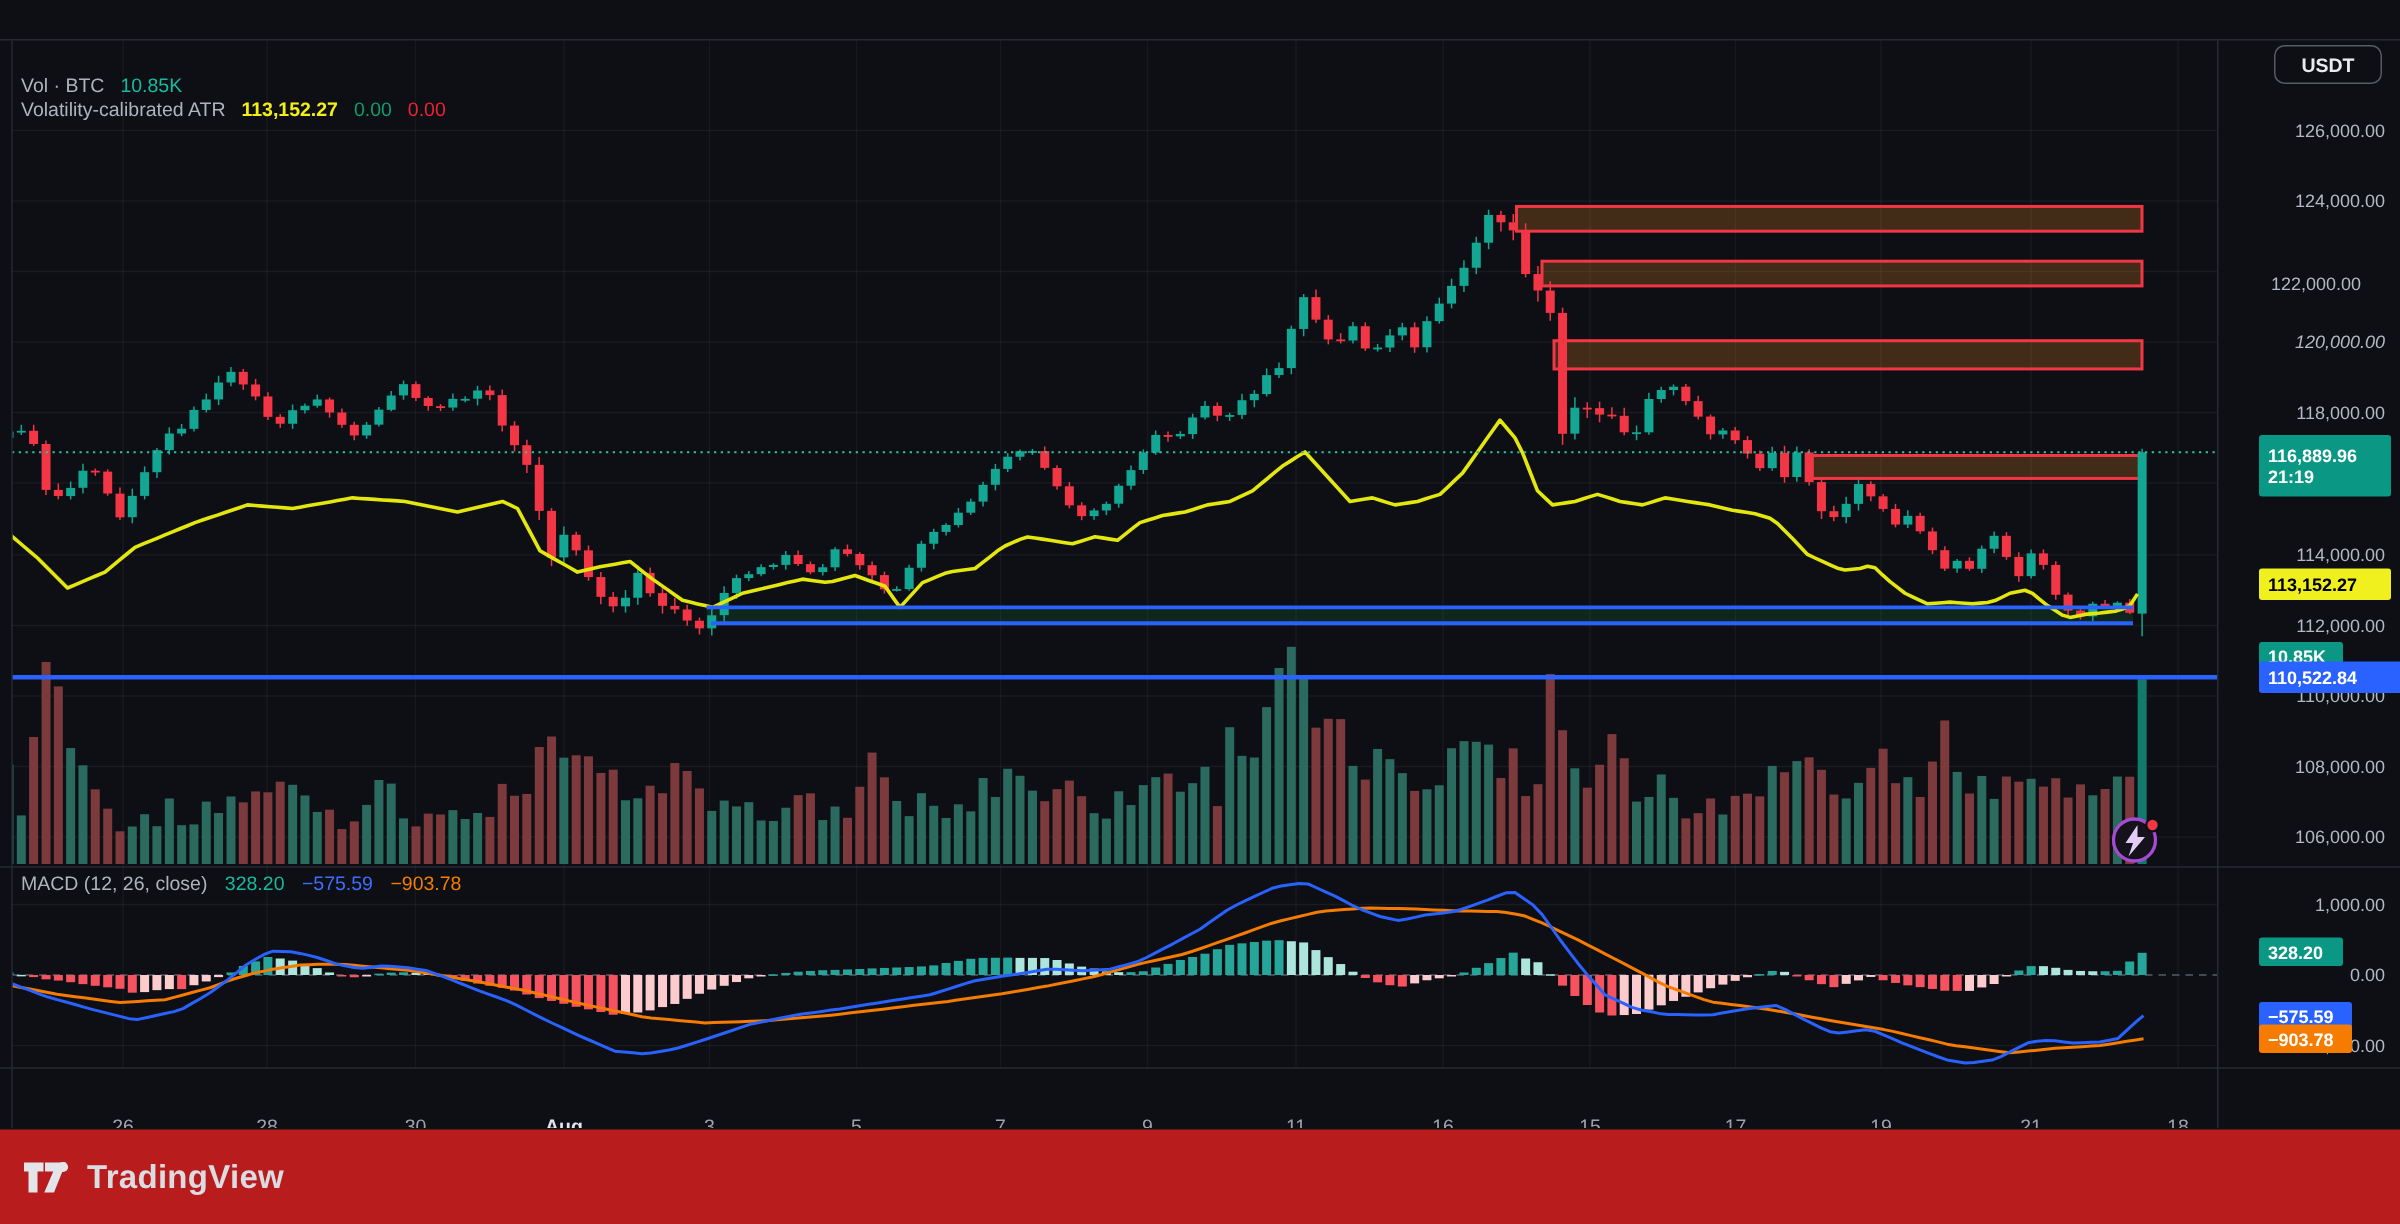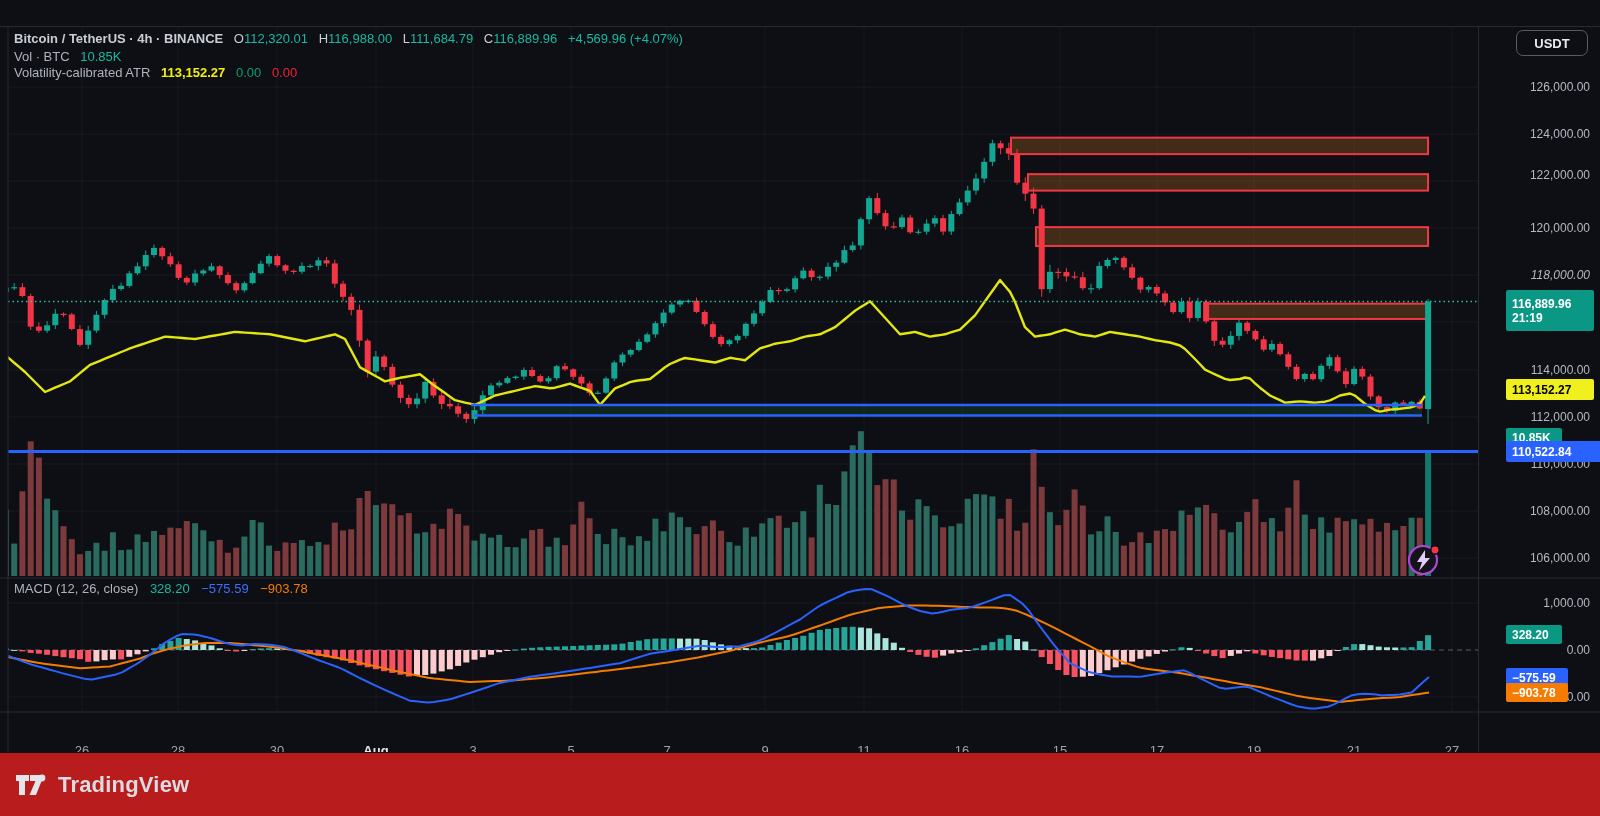--- a/index.html
+++ b/index.html
@@ -786,28 +786,20 @@
         <rect x="1425.1" y="635.2" width="6" height="14.8" fill="#26a69a"></rect>
         <polyline points="8,657.1 14,658.3 20,659.4 26,660.5 32,661.7 38,662.8 44,663.7 50,664.5 56,665.2 62,666.0 68,666.8 74,667.6 80,668.3 86,668.0 92,667.6 98,667.2 104,666.8 110,666.5 116,664.9 122,663.3 128,661.7 134,660.1 140,658.5 146,656.2 152,653.9 158,652.0 164,650.3 170,648.6 176,647.4 182,646.1 188,645.1 194,644.3 200,643.4 206,643.1 212,642.9 218,642.8 224,642.9 230,643.0 236,643.5 242,644.1 248,644.6 254,645.2 260,645.8 266,646.3 272,646.9 278,647.6 284,648.6 290,649.5 296,650.6 302,651.6 308,652.6 314,653.7 320,654.7 326,655.8 332,657.0 338,658.1 344,659.2 350,660.3 356,661.8 362,663.2 368,664.6 374,666.0 380,667.4 386,668.8 392,670.2 398,671.4 404,672.7 410,674.0 416,675.2 422,676.5 428,677.8 434,678.6 440,679.1 446,679.7 452,680.3 458,680.8 464,681.4 470,682.0 476,681.7 482,681.5 488,681.3 494,681.1 500,680.9 506,680.7 512,680.4 518,679.9 524,679.4 530,678.9 536,678.4 542,677.9 548,677.4 554,676.8 560,676.1 566,675.4 572,674.7 578,674.0 584,673.3 590,672.6 596,671.9 602,671.1 608,670.4 614,669.7 620,669.0 626,668.3 632,667.6 638,666.7 644,665.9 650,665.0 656,664.2 662,663.3 668,662.5 674,661.5 680,660.5 686,659.5 692,658.4 698,657.4 704,656.2 710,655.0 716,653.8 722,652.6 728,651.3 734,649.8 740,648.1 746,646.4 752,644.7 758,643.0 764,641.6 770,640.3 776,639.0 782,637.7 788,636.3 794,634.5 800,632.5 806,630.4 812,628.3 818,626.2 824,624.1 830,622.0 836,619.8 842,617.6 848,615.5 854,613.8 860,612.4 866,611.0 872,609.6 878,608.2 884,607.4 890,606.9 896,606.4 902,606.0 908,605.5 914,605.4 920,605.5 926,605.6 932,605.7 938,605.8 944,606.0 950,606.3 956,606.6 962,606.9 968,607.1 974,607.3 980,607.4 986,607.5 992,607.6 998,607.7 1004,608.3 1010,609.3 1016,610.5 1022,612.9 1028,615.3 1034,618.0 1040,620.9 1046,623.7 1052,626.6 1058,629.7 1064,632.8 1070,635.9 1076,639.0 1082,642.1 1088,645.2 1094,648.4 1100,651.6 1106,654.9 1112,657.8 1118,659.9 1124,662.1 1130,664.3 1136,666.4 1142,668.1 1148,668.9 1154,669.7 1160,670.4 1166,671.2 1172,672.0 1178,672.8 1184,673.8 1190,674.9 1196,675.9 1202,677.0 1208,678.1 1214,679.2 1220,680.3 1226,681.3 1232,682.4 1238,683.4 1244,684.4 1250,685.4 1256,686.4 1262,687.6 1268,689.0 1274,690.4 1280,691.8 1286,693.2 1292,694.6 1298,696.1 1304,697.1 1310,697.9 1316,698.7 1322,699.5 1328,700.3 1334,701.1 1340,701.9 1346,701.3 1352,700.7 1358,700.1 1364,699.5 1370,698.9 1376,698.5 1382,698.1 1388,697.8 1394,697.4 1400,697.0 1406,696.1 1412,695.1 1418,694.2 1424,693.3 1429,692.5" fill="none" stroke="#f57c00" stroke-width="2" stroke-linejoin="round"></polyline>
         <polyline points="8,655.8 14,658.1 20,660.3 26,662.6 32,664.7 38,666.4 44,668.0 50,669.7 56,671.4 62,673.1 68,674.6 74,676.1 80,677.6 86,679.1 92,679.6 98,678.3 104,677.0 110,675.7 116,674.4 122,672.4 128,668.9 134,665.5 140,661.8 146,657.5 152,653.1 158,648.2 164,643.3 170,639.7 176,636.3 182,634.1 188,634.3 194,634.5 200,635.6 206,636.9 212,638.5 218,640.5 224,642.6 230,643.9 236,645.0 242,645.5 248,644.8 254,644.0 260,644.2 266,644.6 272,645.1 278,646.1 284,647.0 290,649.1 296,651.3 302,653.6 308,656.0 314,658.4 320,660.8 326,662.9 332,665.0 338,667.2 344,669.9 350,673.0 356,676.1 362,679.1 368,682.0 374,684.8 380,687.6 386,690.4 392,693.0 398,695.6 404,698.2 410,700.8 416,701.3 422,701.9 428,702.5 434,702.0 440,701.0 446,700.0 452,698.7 458,696.8 464,694.9 470,693.0 476,691.0 482,689.0 488,687.0 494,684.9 500,682.9 506,681.7 512,680.5 518,679.2 524,678.0 530,676.8 536,675.9 542,675.1 548,674.3 554,673.4 560,672.6 566,671.6 572,670.7 578,669.7 584,668.8 590,667.9 596,666.9 602,666.0 608,665.0 614,664.1 620,663.2 626,661.3 632,659.4 638,657.5 644,655.6 650,653.8 656,652.8 662,651.9 668,650.9 674,650.0 680,649.1 686,648.1 692,647.1 698,646.1 704,646.1 710,646.5 716,646.9 722,647.1 728,646.8 734,646.5 740,646.2 746,644.5 752,642.9 758,641.2 764,638.5 770,635.4 776,632.3 782,629.2 788,625.9 794,622.7 800,619.5 806,615.2 812,611.0 818,606.8 824,603.5 830,600.6 836,597.8 842,595.0 848,592.2 854,590.7 860,589.8 866,589.0 872,589.3 878,592.0 884,594.7 890,597.4 896,600.6 902,603.8 908,606.5 914,608.7 920,611.0 926,612.3 932,613.6 938,612.7 944,611.4 950,610.0 956,609.3 962,608.6 968,607.9 974,606.3 980,604.2 986,602.1 992,599.9 998,597.5 1004,595.2 1010,595.0 1016,599.1 1022,603.3 1028,609.6 1034,618.0 1040,626.5 1046,634.4 1052,642.3 1058,649.6 1064,656.4 1070,663.2 1076,666.0 1082,668.8 1088,671.6 1094,673.3 1100,674.4 1106,675.6 1112,676.4 1118,676.4 1124,676.5 1130,676.6 1136,676.7 1142,676.5 1148,675.4 1154,674.4 1160,673.4 1166,672.4 1172,671.7 1178,671.0 1184,670.3 1190,672.9 1196,676.1 1202,679.2 1208,682.2 1214,685.2 1220,687.8 1226,688.7 1232,688.0 1238,687.2 1244,686.5 1250,687.5 1256,690.1 1262,692.6 1268,695.2 1274,697.6 1280,699.9 1286,702.2 1292,704.5 1298,706.6 1304,707.6 1310,708.6 1316,708.4 1322,707.5 1328,706.7 1334,704.4 1340,701.3 1346,698.2 1352,695.2 1358,694.2 1364,693.7 1370,693.9 1376,694.6 1382,695.4 1388,695.1 1394,694.9 1400,694.6 1406,693.5 1412,692.3 1418,686.7 1424,681.2 1429,677.1" fill="none" stroke="#2962ff" stroke-width="2" stroke-linejoin="round"></polyline>
       </g>
       <line x1="8" y1="27" x2="8" y2="752" stroke="#262a33"></line>
       <line x1="1478.5" y1="27" x2="1478.5" y2="752" stroke="#262a33"></line>
       <line x1="0" y1="578" x2="1600" y2="578" stroke="#262a33"></line>
       <line x1="0" y1="712" x2="1600" y2="712" stroke="#262a33"></line>
     </svg>
 
-  <div class="abs legend-row" style="top:31px;">
-    <b>Bitcoin / TetherUS · 4h · BINANCE</b>
-    <span class="k">O</span><span class="v-up">112,320.01</span>
-    <span class="k">H</span><span class="v-up">116,988.00</span>
-    <span class="k">L</span><span class="v-up">111,684.79</span>
-    <span class="k">C</span><span class="v-up">116,889.96</span>
-    <span class="v-up" style="margin-left:7px;">+4,569.96 (+4.07%)</span>
-  </div>
   <div class="abs legend-row" style="top:49px;">
     <span class="dim">Vol · BTC</span>
     <span class="v-up" style="margin-left:7px;">10.85K</span>
   </div>
   <div class="abs legend-row" style="top:65px;">
     <span class="dim">Volatility-calibrated ATR</span>
     <span class="v-yellow">113,152.27</span>
     <span class="v-green">0.00</span>
     <span class="v-red">0.00</span>
   </div>
@@ -816,23 +808,23 @@
     <span class="v-up" style="margin-left:8px;">328.20</span>
     <span style="margin-left:8px;color:#3d6dff;">−575.59</span>
     <span style="margin-left:8px;color:#f57c00;">−903.78</span>
   </div>
 
   <div class="abs" id="usdt-btn">USDT</div>
 
   <div id="price-axis-labels">
       <div class="abs axis-label" style="top: 80px;">126,000.00</div>
       <div class="abs axis-label" style="top: 127px;">124,000.00</div>
-      <div class="abs axis-label" style="top: 168px;">122,000.00</div>
-      <div class="abs axis-label" style="top: 221px;">120,000.00</div>
-      <div class="abs axis-label" style="top: 268px; font-style: italic;">118,000.00</div>
+      <div class="abs axis-label" style="top: 182px; text-align: center;">122,000.00</div>
+      <div class="abs axis-label" style="top: 221px; font-style: italic;">120,000.00</div>
+      <div class="abs axis-label" style="top: 268px;">118,000.00</div>
       <div class="abs axis-label" style="top: 315px;">116,000.00</div>
       <div class="abs axis-label" style="top: 363px;">114,000.00</div>
       <div class="abs axis-label" style="top: 410px;">112,000.00</div>
       <div class="abs axis-label" style="top: 457px;">110,000.00</div>
       <div class="abs axis-label" style="top: 504px;">108,000.00</div>
       <div class="abs axis-label" style="top: 551px;">106,000.00</div>
       <div class="abs axis-label" style="top: 596px;">1,000.00</div>
       <div class="abs axis-label" style="top: 643px;">0.00</div>
       <div class="abs axis-label" style="top: 690px;">−1,000.00</div>
     </div>
@@ -844,21 +836,21 @@
       <div class="abs time-label" style="left: 473px; top: 723px;">3</div>
       <div class="abs time-label" style="left: 571px; top: 723px;">5</div>
       <div class="abs time-label" style="left: 667px; top: 723px;">7</div>
       <div class="abs time-label" style="left: 765px; top: 723px;">9</div>
       <div class="abs time-label" style="left: 864px; top: 723px;">11</div>
       <div class="abs time-label" style="left: 962px; top: 723px;">16</div>
       <div class="abs time-label" style="left: 1060px; top: 723px;">15</div>
       <div class="abs time-label" style="left: 1157px; top: 723px;">17</div>
       <div class="abs time-label" style="left: 1254px; top: 723px;">19</div>
       <div class="abs time-label" style="left: 1354px; top: 723px;">21</div>
-      <div class="abs time-label" style="left: 1452px; top: 723px;">27</div>
+      <div class="abs time-label" style="left: 1452px; top: 723px;">18</div>
     </div>
   <div id="badge-layer">
       <div class="abs badge" style="top: 290px; width: 88px; height: 41px; background: rgb(10, 152, 132); color: rgb(255, 255, 255);">
         <span>116,889.96</span>
         <span>21:19</span>
       </div>
       <div class="abs badge" style="top: 379px; width: 88px; height: 21px; background: rgb(240, 240, 30); color: rgb(0, 0, 0);">
         <span>113,152.27</span>
       </div>
       <div class="abs badge" style="top: 428px; width: 56px; height: 19px; background: rgb(10, 152, 132); color: rgb(255, 255, 255);">

